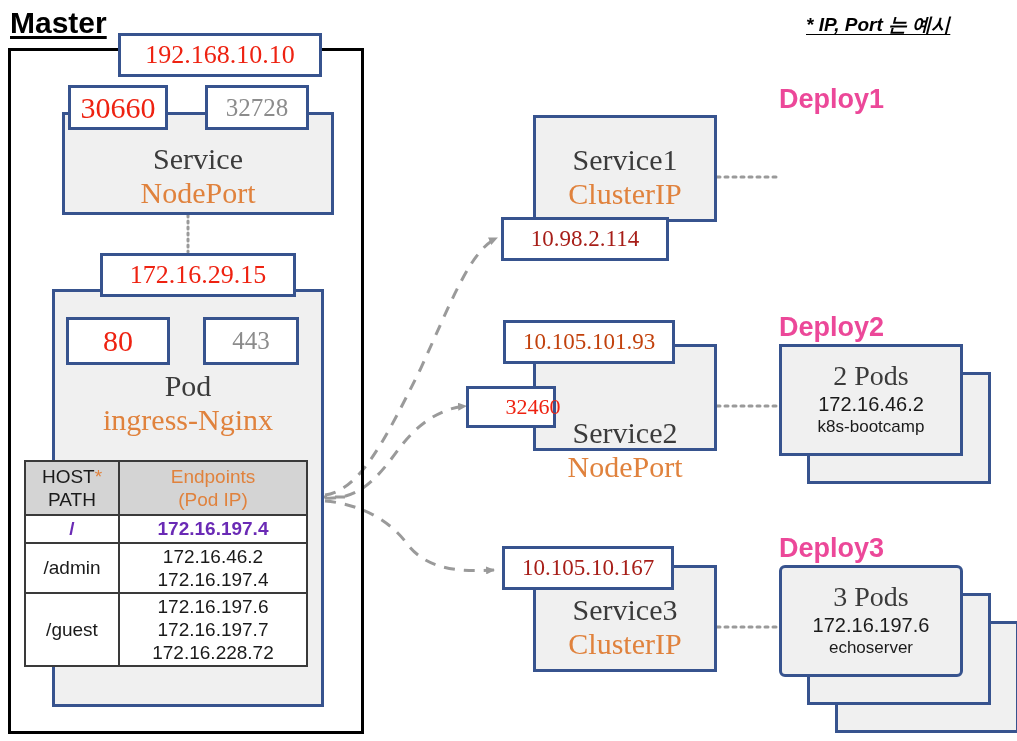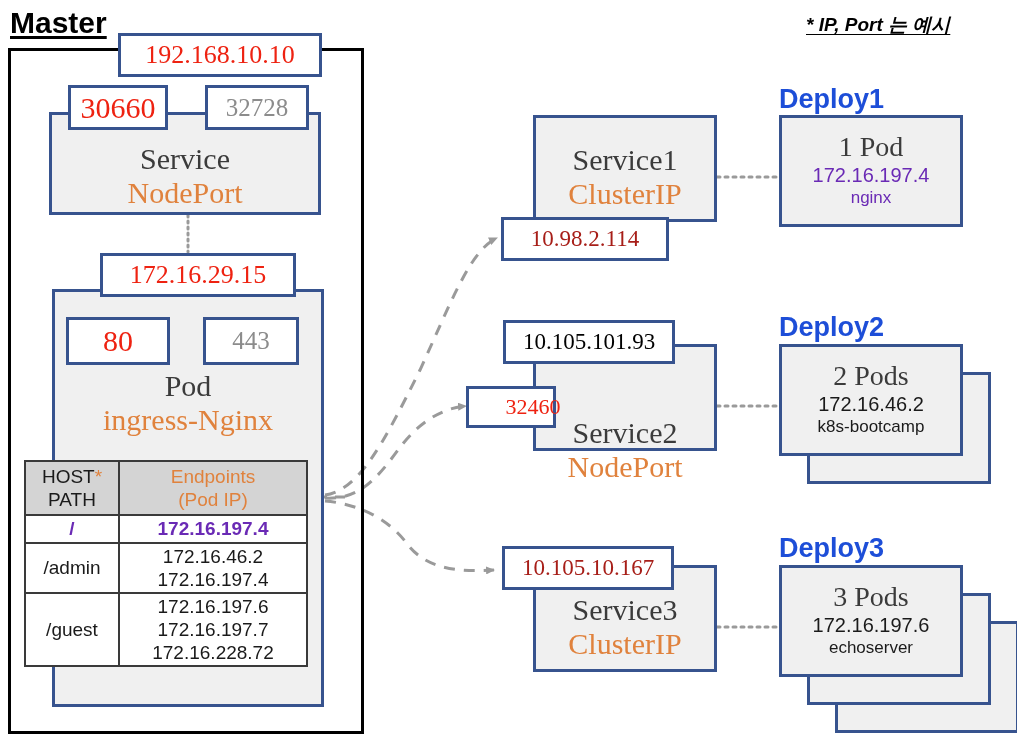--- a/index.html
+++ b/index.html
@@ -55,21 +55,21 @@
     font-family: "Liberation Serif", serif;
     white-space: nowrap;
   }
   .ip-darkred {
     color: #A71E18;
     font-size: 23px;
     font-family: "Liberation Serif", serif;
     white-space: nowrap;
   }
   .ip-grey {
-    color: #000000;
+    color: #c2410c;
     font-size: 26px;
     font-family: "Liberation Serif", serif;
     white-space: nowrap;
   }
   .port-red {
     color: #EE2211;
     font-size: 30px;
     font-family: "Liberation Serif", serif;
     white-space: nowrap;
   }
@@ -94,21 +94,21 @@
   }
   .svc-type {
     color: #E0823D;
     font-size: 30px;
     font-family: "Liberation Serif", serif;
     white-space: nowrap;
   }
 
   
   .deploy-title {
-    color: #1d4ed8;
+    color: #ec4899;
     font-family: "Liberation Sans", sans-serif;
     font-weight: bold;
     font-size: 27px;
     white-space: nowrap;
   }
 
   
   .pod-card-inner {
     position: absolute;
     left: 0; right: 0;
@@ -212,21 +212,21 @@
     <line x1="717" y1="406" x2="779" y2="406" stroke="#9A9A9A" stroke-width="3" stroke-dasharray="3,5" stroke-linecap="round"></line>
     <line x1="717" y1="627" x2="779" y2="627" stroke="#9A9A9A" stroke-width="3" stroke-dasharray="3,5" stroke-linecap="round"></line>
   </svg>
 
   <div class="abs note" style="left:806px; top:12px;">* IP, Port 는 예시</div>
 
   <div class="abs master-label" style="left:10px; top:6px;">Master</div>
 
   <div class="abs master-frame" style="left:8px; top:48px; width:356px; height:686px;"></div>
 
-  <div class="abs boxgrey" style="left:49px; top:112px; width:272px; height:103px;">
+  <div class="abs boxgrey" style="left:62px; top:112px; width:272px; height:103px;">
     <div class="svc-stack" style="top:27px;">
       <div class="svc-title">Service</div>
       <div class="svc-type">NodePort</div>
     </div>
   </div>
 
   <div class="abs boxwhite" style="left:118px; top:33px; width:204px; height:44px;">
     <span class="ip-red">192.168.10.10</span>
   </div>
 
@@ -328,42 +328,35 @@
     <div class="svc-stack" style="top:25px;">
       <div class="svc-title">Service3</div>
       <div class="svc-type">ClusterIP</div>
     </div>
   </div>
   <div class="abs boxwhite" style="left:502px; top:546px; width:172px; height:44px;">
     <span class="ip-darkred">10.105.10.167</span>
   </div>
 
   <div class="abs deploy-title" style="left:779px; top:84px;">Deploy1</div>
-  <div class="abs boxgrey" style="left:779px; top:115px; width:184px; height:112px;">
-    <div class="pod-card-inner" style="top:13px;">
-      <div class="pod-count">1 Pod</div>
-      <div class="pod-ip c-purple">172.16.197.4</div>
-      <div class="pod-img c-purple">nginx</div>
-    </div>
-  </div>
 
   <div class="abs deploy-title" style="left:779px; top:312px;">Deploy2</div>
   <div class="abs boxgrey" style="left:807px; top:372px; width:184px; height:112px;"></div>
   <div class="abs boxgrey" style="left:779px; top:344px; width:184px; height:112px;">
     <div class="pod-card-inner" style="top:13px;">
       <div class="pod-count">2 Pods</div>
       <div class="pod-ip c-black">172.16.46.2</div>
       <div class="pod-img c-black">k8s-bootcamp</div>
     </div>
   </div>
 
   <div class="abs deploy-title" style="left:779px; top:533px;">Deploy3</div>
   <div class="abs boxgrey" style="left:835px; top:621px; width:184px; height:112px;"></div>
   <div class="abs boxgrey" style="left:807px; top:593px; width:184px; height:112px;"></div>
-  <div class="abs boxgrey" style="left:779px; top:565px; width:184px; height:112px;">
+  <div class="abs boxgrey" style="left:779px; top:565px; width:184px; height:112px;border-radius:6px;">
     <div class="pod-card-inner" style="top:13px;">
       <div class="pod-count">3 Pods</div>
       <div class="pod-ip c-black">172.16.197.6</div>
       <div class="pod-img c-black">echoserver</div>
     </div>
   </div>
 
 </div>
 
 </body></html>

